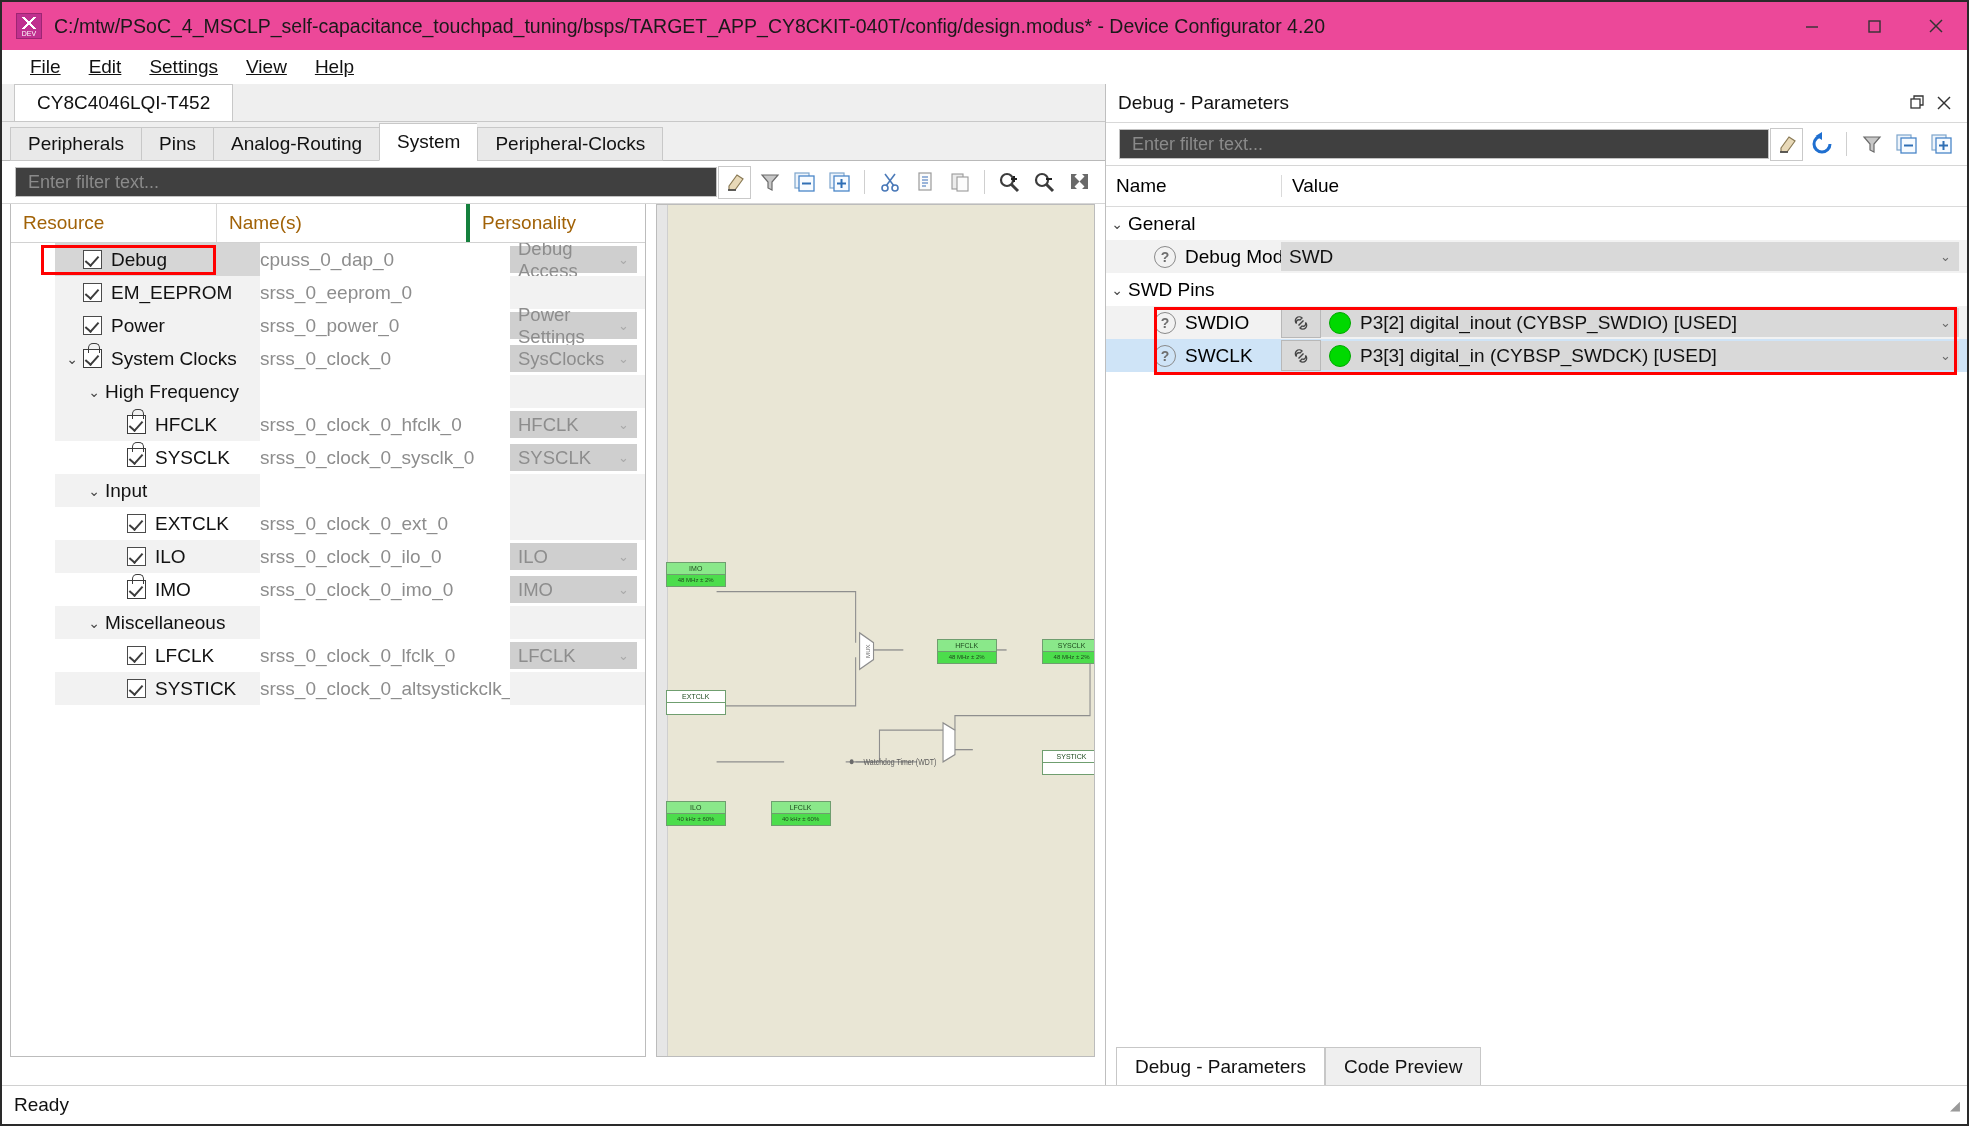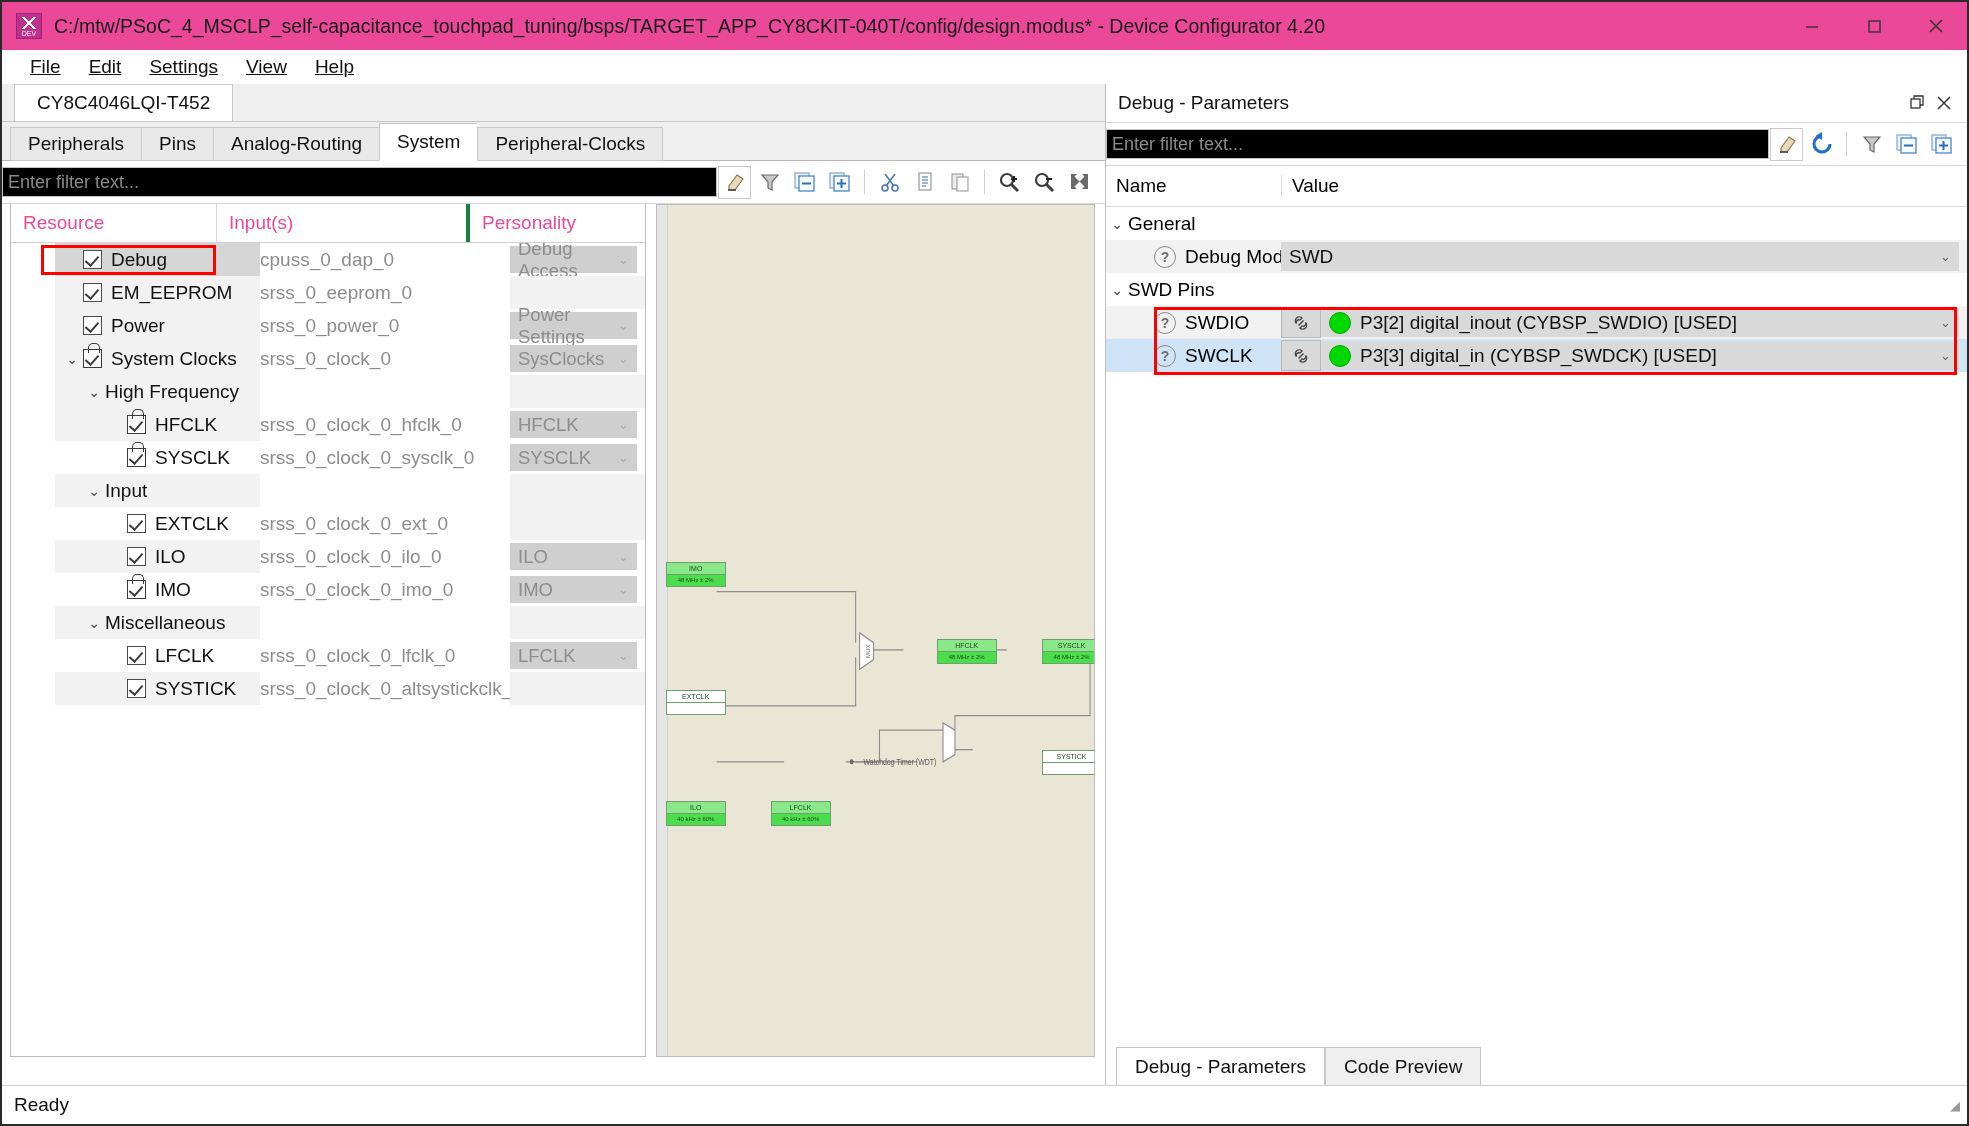--- a/index.html
+++ b/index.html
@@ -90,22 +90,22 @@
     background:#ffffff;border-bottom:1px solid #ffffff;font-weight:normal;
     height:38px;top:1px;
   }
 
   
   .filterbar{
     height:42px;flex:0 0 42px;display:flex;align-items:center;
     background:#ffffff;border-bottom:1px solid #d6d6d6;
   }
   .filter-input{
-    flex:1 1 auto;height:30px;margin:0 0 0 0;padding:0 5px;
-    border:1px solid #c2c2c2;background:#000000;font-size:18px;color:#8a8a8a;
+    flex:1 1 auto;height:30px;margin:0 0 0 13px;padding:0 12px;
+    border:1px solid #c2c2c2;background:#404040;font-size:18px;color:#8a8a8a;
     display:flex;align-items:center;box-sizing:border-box;
   }
   .tool-group{display:flex;align-items:center;height:42px;padding-right:8px;}
   .tbtn{
     width:33px;height:33px;display:flex;align-items:center;justify-content:center;
     margin:0 1px;box-sizing:border-box;
   }
   .tbtn.framed{border:1px solid #c9c9c9;background:#fff;}
   .tsep{width:1px;height:24px;background:#cfcfcf;margin:0 7px;}
 
@@ -114,21 +114,21 @@
   .tree-box{
     width:636px;flex:0 0 636px;box-sizing:border-box;
     border:1px solid #bcbcbc;border-top:none;
     background:#fff;display:flex;flex-direction:column;min-height:0;
     margin:0 0 28px 8px;
   }
   .tree-head{
     display:flex;height:38px;flex:0 0 38px;align-items:center;
     border-bottom:1px solid #d2d2d2;background:#fff;font-size:19px;
   }
-  .th{padding-left:12px;box-sizing:border-box;color:#ec4899;display:flex;align-items:center;height:38px;}
+  .th{padding-left:12px;box-sizing:border-box;color:#a16207;display:flex;align-items:center;height:38px;}
   .th.c1{width:205px;flex:0 0 205px;}
   .th.c2{width:250px;flex:0 0 250px;border-left:1px solid #d8d8d8;}
   .th.c3{flex:1 1 auto;border-left:4px solid #15803d;}
   .tree-rows{flex:1 1 auto;overflow:hidden;}
   .trow{display:flex;height:33px;align-items:flex-end;font-size:19px;margin-left:44px;}
   .tc1{width:205px;flex:0 0 205px;display:flex;align-items:center;height:33px;box-sizing:border-box;}
   .tc2{width:250px;flex:0 0 250px;display:flex;align-items:center;height:33px;
        box-sizing:border-box;color:#8d8d8d;font-size:19px;}
   .tc3{flex:1 1 auto;display:flex;align-items:center;height:33px;box-sizing:border-box;}
   .cell-shade{background:#f2f2f2;}
@@ -358,21 +358,21 @@
               </svg>
           </div>
         </div>
       </div>
 
       <div class="tree-wrap">
 
         <div class="tree-box" style="position:relative;">
           <div class="tree-head">
             <div class="th c1">Resource</div>
-            <div class="th c2">Input(s)</div>
+            <div class="th c2">Name(s)</div>
             <div class="th c3">Personality</div>
           </div>
           <div class="tree-rows" id="tree-rows">
               <div class="trow">
                 <div class="tc1 cell-sel" style="padding-left: 6px;">
                   <span class="chev"></span>
                   <span class="cb checked"></span>
                   <span class="lbl">Debug</span>
                 </div>
                 <div class="tc2">cpuss_0_dap_0</div>

